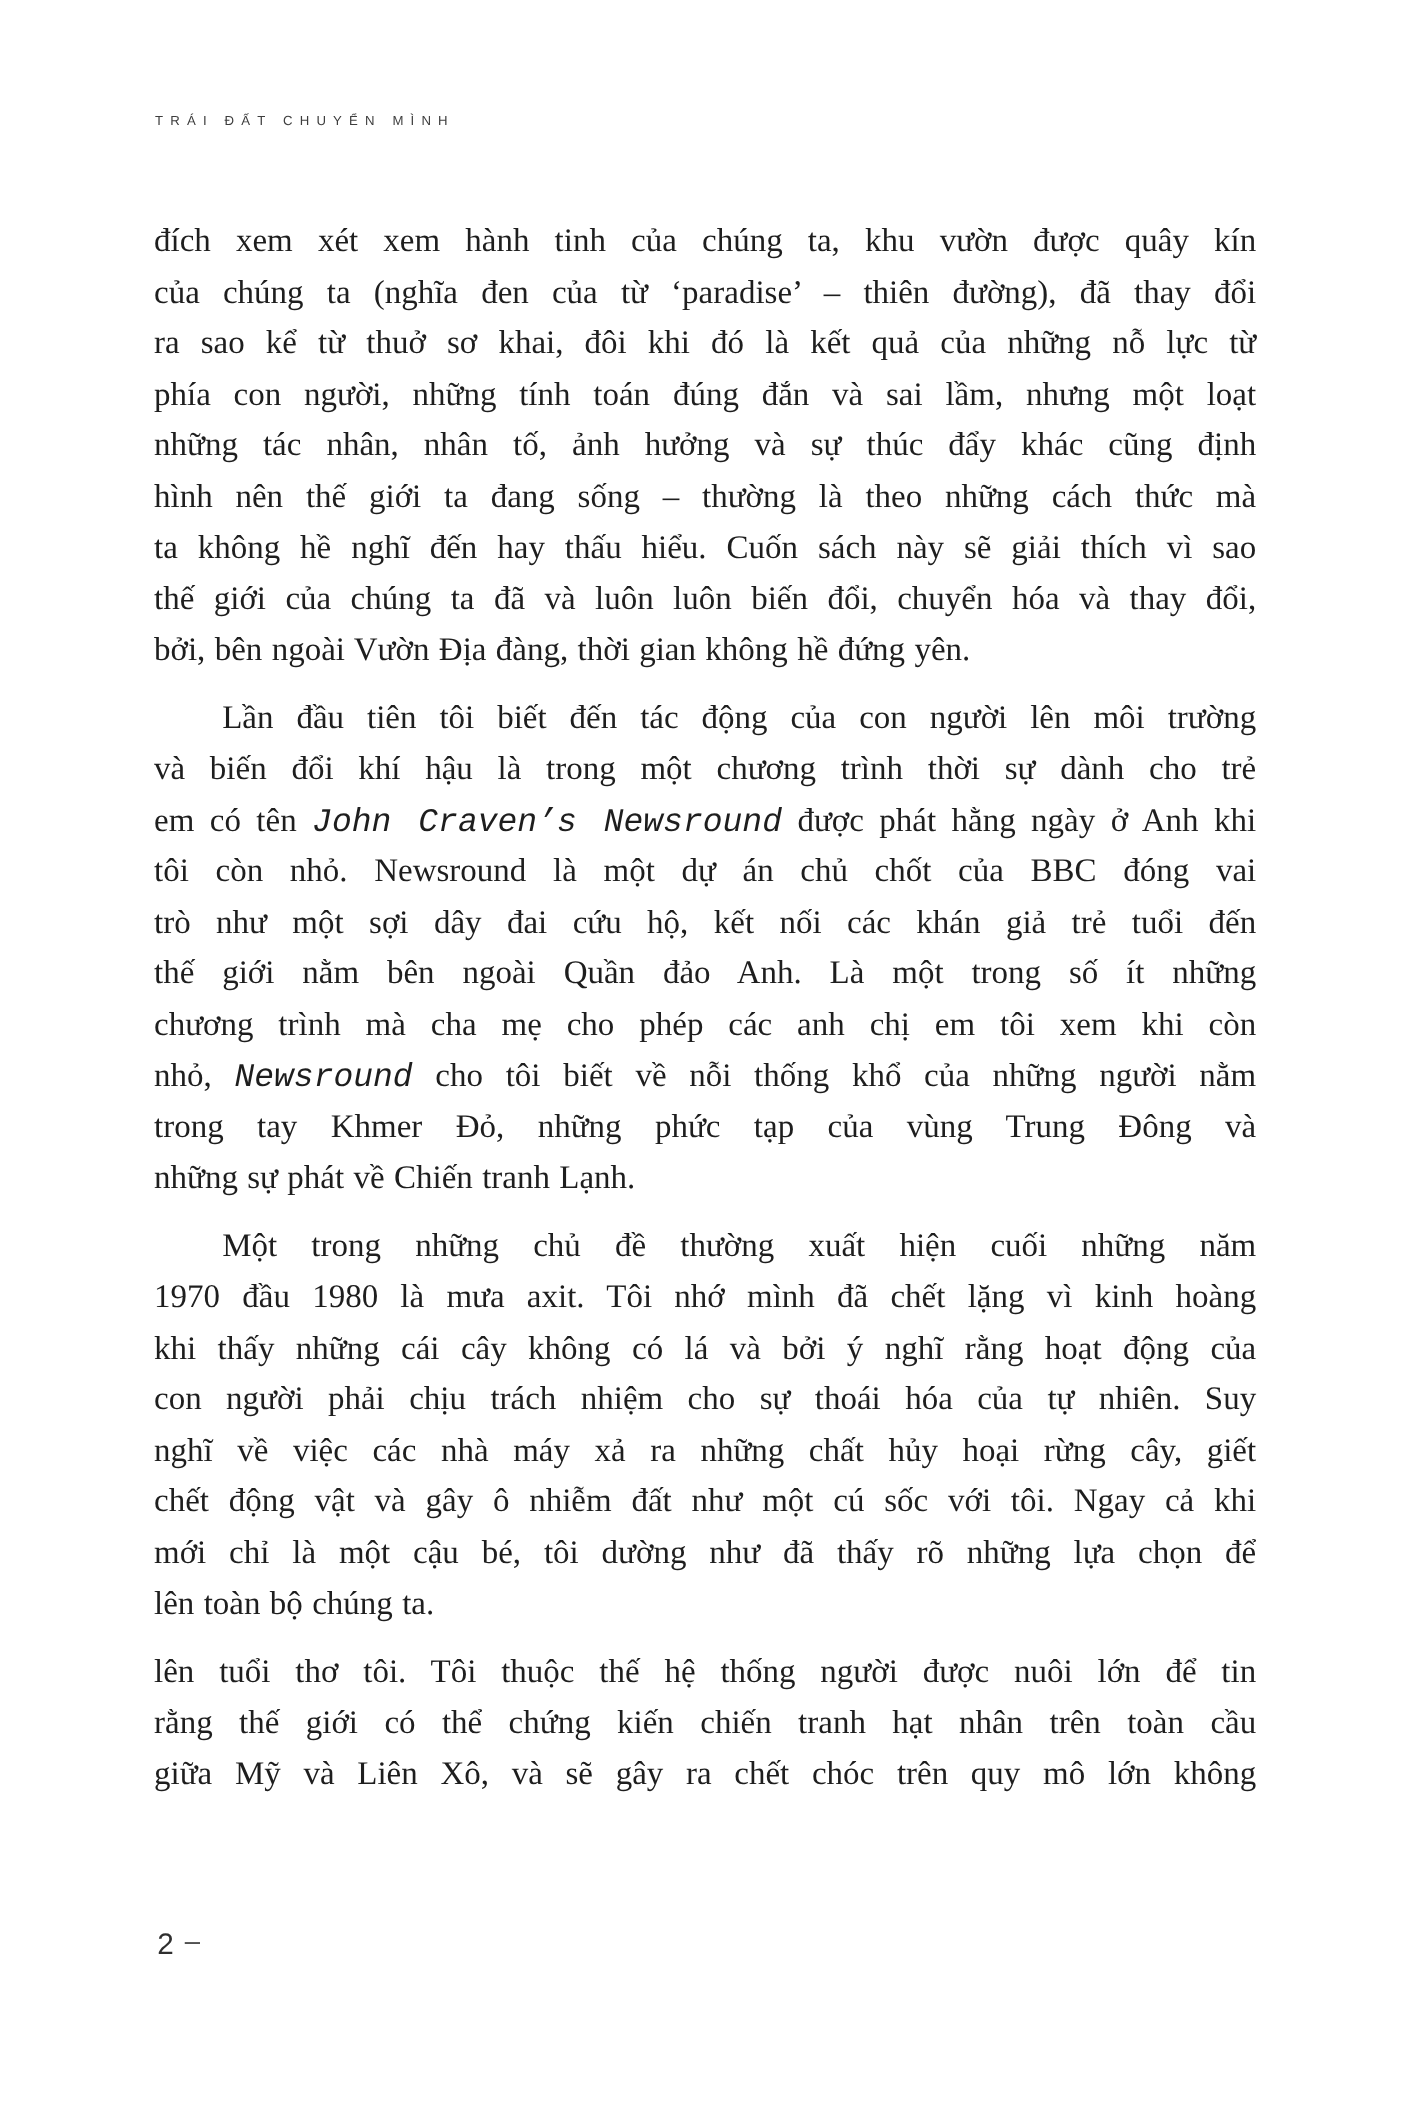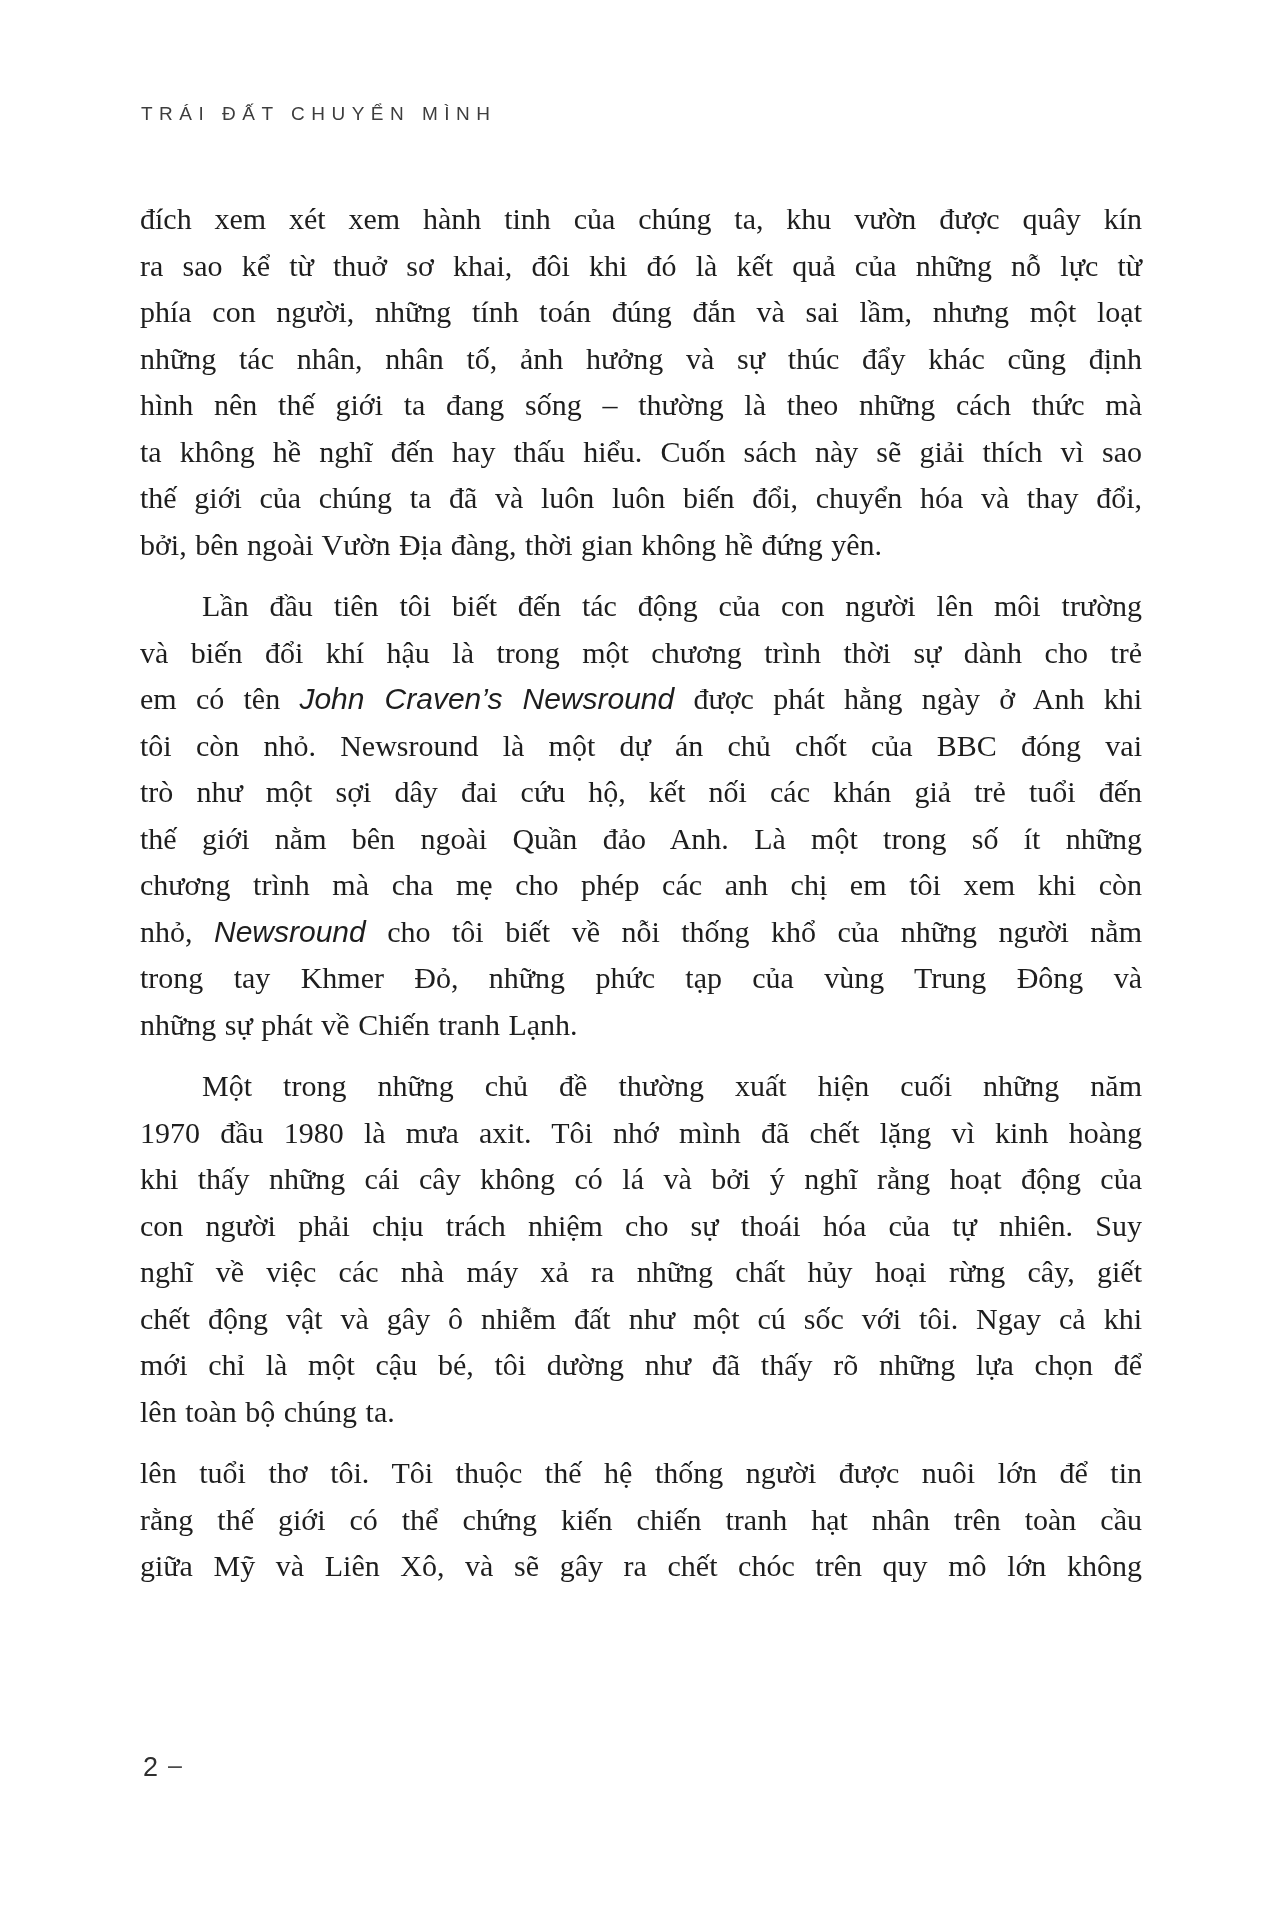--- a/index.html
+++ b/index.html
@@ -13,21 +13,21 @@
     height: 1922px;
     margin: 0 auto;
     background: #ffffff;
     overflow: hidden;
   }
   .running-header {
     position: absolute;
     left: 141px;
     top: 103px;
     font-family: "Liberation Sans", sans-serif;
-    font-size: 19px;
+    font-size: 12px;
     font-weight: 400;
     letter-spacing: 6.5px;
     color: #3d3d3d;
     text-transform: uppercase;
     white-space: nowrap;
   }
   .page-body {
     position: absolute;
     left: 140px;
     top: 196px;
@@ -45,21 +45,21 @@
   .line {
     text-align: justify;
     text-align-last: justify;
     height: 46.5px;
     overflow: visible;
   }
   .line.last { text-align-last: left; }
   .line.first-indent { padding-left: 62px; }
   .line em {
     font-style: italic;
-    font-family: Liberation Sans, sans-serif;
+    font-family: Liberation Mono, monospace;
   }
   .page-footer {
     position: absolute;
     left: 143px;
     top: 1752px;
     font-family: "Liberation Sans", sans-serif;
     font-size: 27px;
     color: #2f2f2f;
     display: flex;
     align-items: center;
@@ -74,20 +74,21 @@
 </style>
 </head>
 <body>
 
 <div class="page">
   <div class="running-header">TRÁI ĐẤT CHUYỂN MÌNH</div>
 
   <div class="page-body">
       <div class="paragraph">
         <div class="line">đích xem xét xem hành tinh của chúng ta, khu vườn được quây kín</div>
+        <div class="line">của chúng ta (nghĩa đen của từ ‘paradise’ – thiên đường), đã thay đổi</div>
         <div class="line">ra sao kể từ thuở sơ khai, đôi khi đó là kết quả của những nỗ lực từ</div>
         <div class="line">phía con người, những tính toán đúng đắn và sai lầm, nhưng một loạt</div>
         <div class="line">những tác nhân, nhân tố, ảnh hưởng và sự thúc đẩy khác cũng định</div>
         <div class="line">hình nên thế giới ta đang sống – thường là theo những cách thức mà</div>
         <div class="line">ta không hề nghĩ đến hay thấu hiểu. Cuốn sách này sẽ giải thích vì sao</div>
         <div class="line">thế giới của chúng ta đã và luôn luôn biến đổi, chuyển hóa và thay đổi,</div>
         <div class="line last">bởi, bên ngoài Vườn Địa đàng, thời gian không hề đứng yên.</div>
       </div>
       <div class="paragraph">
         <div class="line first-indent">Lần đầu tiên tôi biết đến tác động của con người lên môi trường</div>

